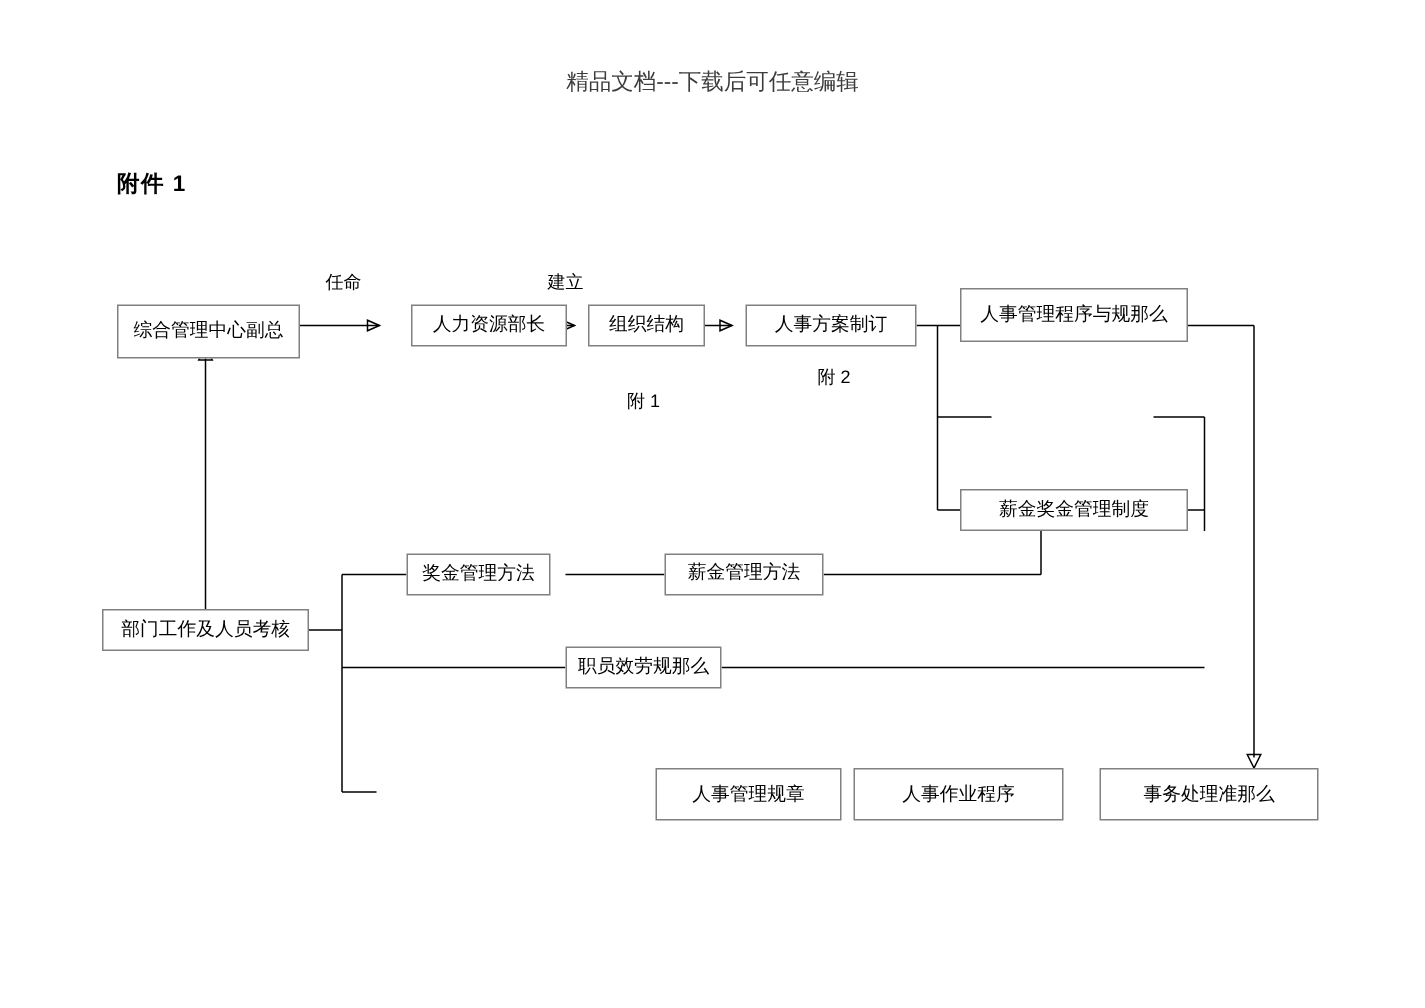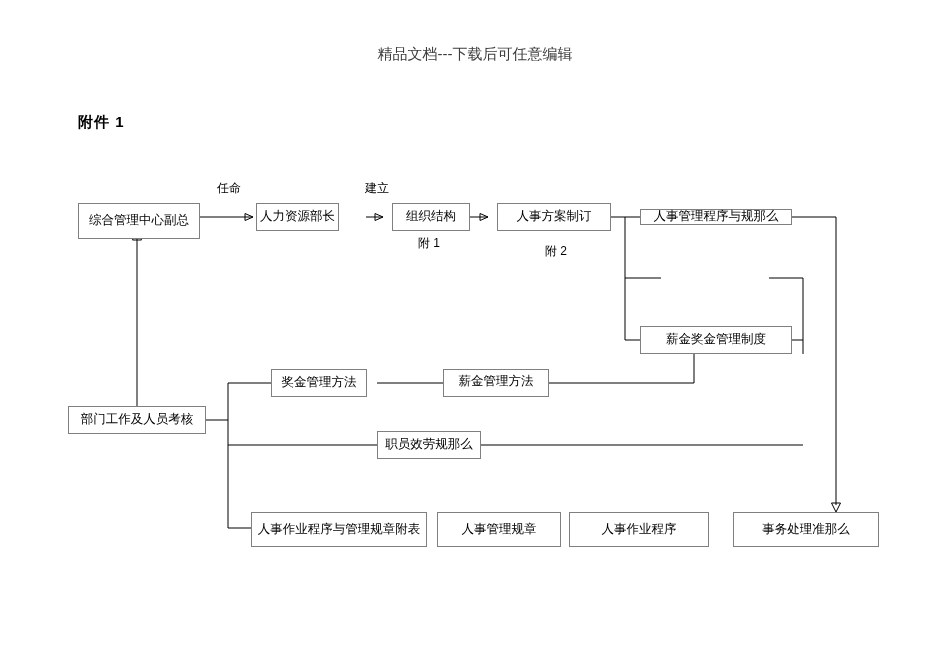--- a/index.html
+++ b/index.html
@@ -113,32 +113,31 @@
 
     <line x1="377" y1="383" x2="443" y2="383"></line>
 
     <line x1="549" y1="383" x2="694" y2="383"></line>
     <line x1="694" y1="383" x2="694" y2="354"></line>
 
     <line x1="481" y1="445" x2="803" y2="445"></line>
   </svg>
 
   <div class="node" style="left:78px;  top:203px; width:122px; height:36px;text-align:right;">综合管理中心副总</div>
-  <div class="node" style="left:256px; top:203px; width:83px; height:28px;">人力资源部长</div>
+  <div class="node" style="left:274px; top:203px; width:104px; height:28px;">人力资源部长</div>
   <div class="node" style="left:392px; top:203px; width:78px;  height:28px;">组织结构</div>
   <div class="node" style="left:497px; top:203px; width:114px; height:28px;">人事方案制订</div>
-  <div class="node" style="left:640px; top:209px; width:152px; height:16px;">人事管理程序与规那么</div>
+  <div class="node" style="left:640px; top:192px; width:152px; height:36px;">人事管理程序与规那么</div>
   <div class="node" style="left:640px; top:326px; width:152px; height:28px;">薪金奖金管理制度</div>
   <div class="node" style="left:271px; top:369px; width:96px; height:28px;">奖金管理方法</div>
   <div class="node" style="left:443px; top:369px; width:106px; height:28px;font-family:Liberation Mono, monospace;">薪金管理方法</div>
   <div class="node" style="left:68px;  top:406px; width:138px; height:28px;">部门工作及人员考核</div>
   <div class="node" style="left:377px; top:431px; width:104px; height:28px;">职员效劳规那么</div>
-  <div class="node" style="left:251px; top:512px; width:176px; height:35px;">人事作业程序与管理规章附表</div>
   <div class="node" style="left:437px; top:512px; width:124px; height:35px;">人事管理规章</div>
   <div class="node" style="left:569px; top:512px; width:140px; height:35px;">人事作业程序</div>
   <div class="node" style="left:733px; top:512px; width:146px; height:35px;">事务处理准那么</div>
 
   <div class="lbl" style="left:217px; top:180px;">任命</div>
   <div class="lbl" style="left:365px; top:180px;">建立</div>
-  <div class="lbl" style="left:418px; top:235px;">附 1</div>
+  <div class="lbl" style="left:418px; top:259px;">附 1</div>
   <div class="lbl" style="left:545px; top:243px;">附 2</div>
 
 </div>
 
 </body></html>

